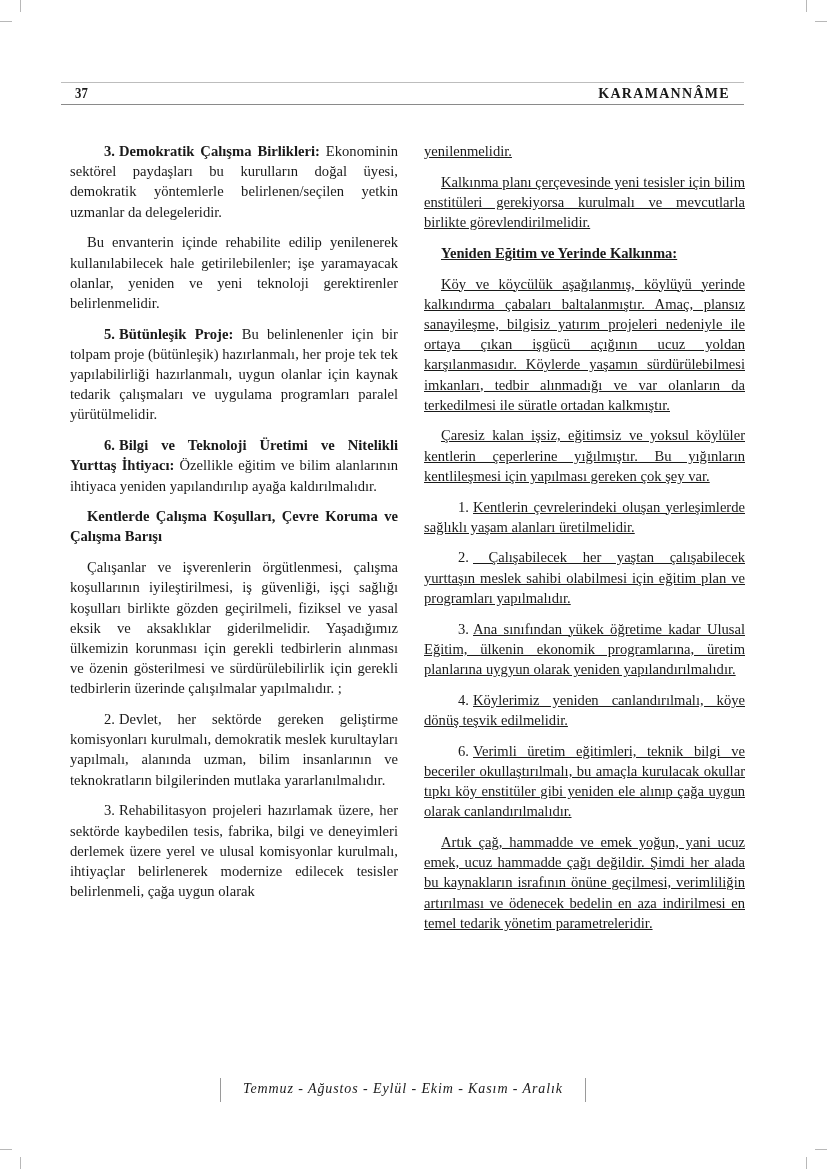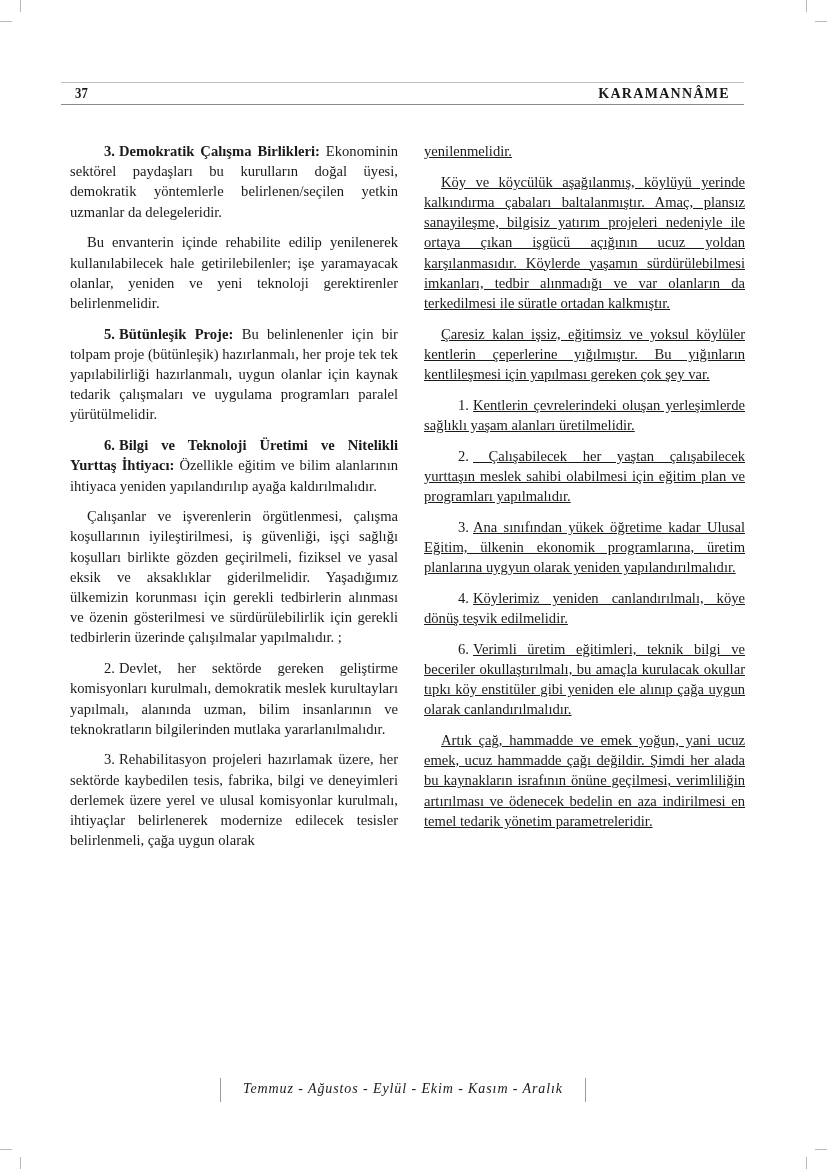--- a/index.html
+++ b/index.html
@@ -41,26 +41,29 @@
 <div class="header">
   <span class="page-num">37</span>
   <span class="journal">KARAMANNÂME</span>
 </div>
 
 <div class="col left">
     <p><span class="num head">3.</span><b>Demokratik Çalışma Birlikleri:</b><span> Ekonominin sektörel paydaşları bu kurulların doğal üyesi, demokratik yöntemlerle belirlenen/seçilen yetkin uzmanlar da delegeleridir.</span></p>
     <p><span>Bu envanterin içinde rehabilite edilip yenilenerek kullanılabilecek hale getirilebilenler; işe yaramayacak olanlar, yeniden ve yeni teknoloji gerektirenler belirlenmelidir.</span></p>
     <p><span class="num head">5.</span><b>Bütünleşik Proje:</b><span> Bu belinlenenler için bir tolpam proje (bütünleşik) hazırlanmalı, her proje tek tek yapılabilirliği hazırlanmalı, uygun olanlar için kaynak tedarik çalışmaları ve uygulama programları paralel yürütülmelidir.</span></p>
     <p><span class="num head">6.</span><b>Bilgi ve Teknoloji Üretimi ve Nitelikli Yurttaş İhtiyacı:</b><span>  Özellikle eğitim ve bilim alanlarının ihtiyaca yeniden yapılandırılıp ayağa kaldırılmalıdır.</span></p>
+    <p><b>Kentlerde Çalışma Koşulları, Çevre Koruma ve Çalışma Barışı</b></p>
     <p><span>Çalışanlar ve işverenlerin  örgütlenmesi, çalışma koşullarının iyileştirilmesi, iş güvenliği, işçi sağlığı koşulları birlikte gözden geçirilmeli, fiziksel ve yasal eksik ve aksaklıklar  giderilmelidir. Yaşadığımız ülkemizin  korunması için gerekli tedbirlerin alınması ve özenin gösterilmesi ve sürdürülebilirlik için gerekli tedbirlerin üzerinde çalışılmalar yapılmalıdır. ;</span></p>
     <p><span class="num">2.</span><span>Devlet, her sektörde gereken geliştirme komisyonları kurulmalı, demokratik meslek kurultayları yapılmalı, alanında uzman, bilim insanlarının ve  teknokratların bilgilerinden mutlaka yararlanılmalıdır.</span></p>
     <p><span class="num">3.</span><span>Rehabilitasyon projeleri hazırlamak üzere, her sektörde kaybedilen tesis, fabrika, bilgi ve deneyimleri derlemek üzere yerel ve ulusal komisyonlar kurulmalı, ihtiyaçlar belirlenerek modernize edilecek tesisler belirlenmeli, çağa uygun olarak</span></p>
   </div>
 <div class="col right">
     <p class="noindent"><span>yenilenmelidir.</span></p>
+    <p><span>Kalkınma planı çerçevesinde yeni tesisler için bilim enstitüleri gerekiyorsa kurulmalı ve mevcutlarla birlikte görevlendirilmelidir.</span></p>
+    <p><b>Yeniden Eğitim ve Yerinde Kalkınma:</b></p>
     <p><span>Köy ve köycülük aşağılanmış, köylüyü yerinde kalkındırma çabaları baltalanmıştır. Amaç, plansız sanayileşme, bilgisiz yatırım projeleri nedeniyle ile ortaya çıkan işgücü açığının ucuz yoldan karşılanmasıdır. Köylerde yaşamın sürdürülebilmesi imkanları, tedbir alınmadığı ve var olanların da terkedilmesi ile süratle ortadan kalkmıştır.</span></p>
     <p><span>Çaresiz kalan işsiz, eğitimsiz ve yoksul köylüler kentlerin çeperlerine yığılmıştır. Bu yığınların kentlileşmesi için yapılması gereken çok şey var.</span></p>
     <p><span class="num">1.</span><span>Kentlerin çevrelerindeki  oluşan yerleşimlerde  sağlıklı yaşam alanları üretilmelidir.</span></p>
     <p><span class="num">2.</span><span> Çalışabilecek her yaştan çalışabilecek yurttaşın meslek sahibi olabilmesi için eğitim plan ve programları yapılmalıdır.</span></p>
     <p><span class="num">3.</span><span>Ana sınıfından yükek öğretime kadar Ulusal Eğitim, ülkenin ekonomik programlarına, üretim planlarına uygyun olarak yeniden yapılandırılmalıdır.</span></p>
     <p><span class="num">4.</span><span>Köylerimiz yeniden canlandırılmalı, köye dönüş teşvik edilmelidir.</span></p>
     <p><span class="num">6.</span><span>Verimli üretim eğitimleri, teknik bilgi ve beceriler okullaştırılmalı, bu amaçla kurulacak okullar tıpkı köy enstitüler gibi yeniden ele alınıp çağa uygun olarak canlandırılmalıdır.</span></p>
     <p><span>Artık çağ, hammadde ve emek yoğun, yani ucuz emek, ucuz hammadde çağı değildir. Şimdi her alada bu kaynakların israfının önüne geçilmesi, verimliliğin artırılması ve ödenecek bedelin en aza indirilmesi en temel tedarik yönetim parametreleridir.</span></p>
   </div>
 

